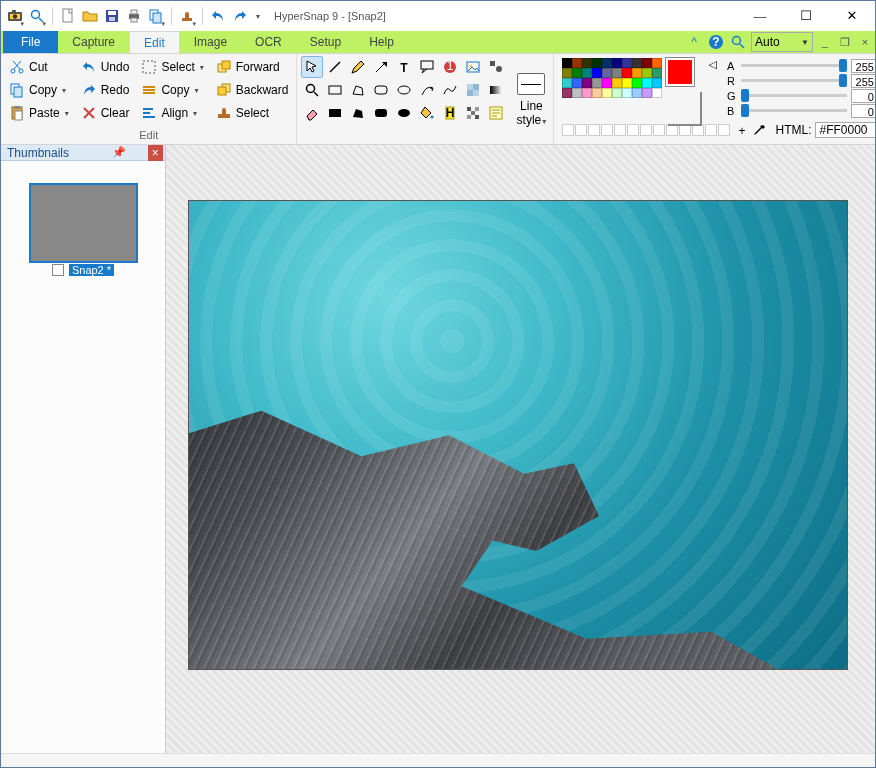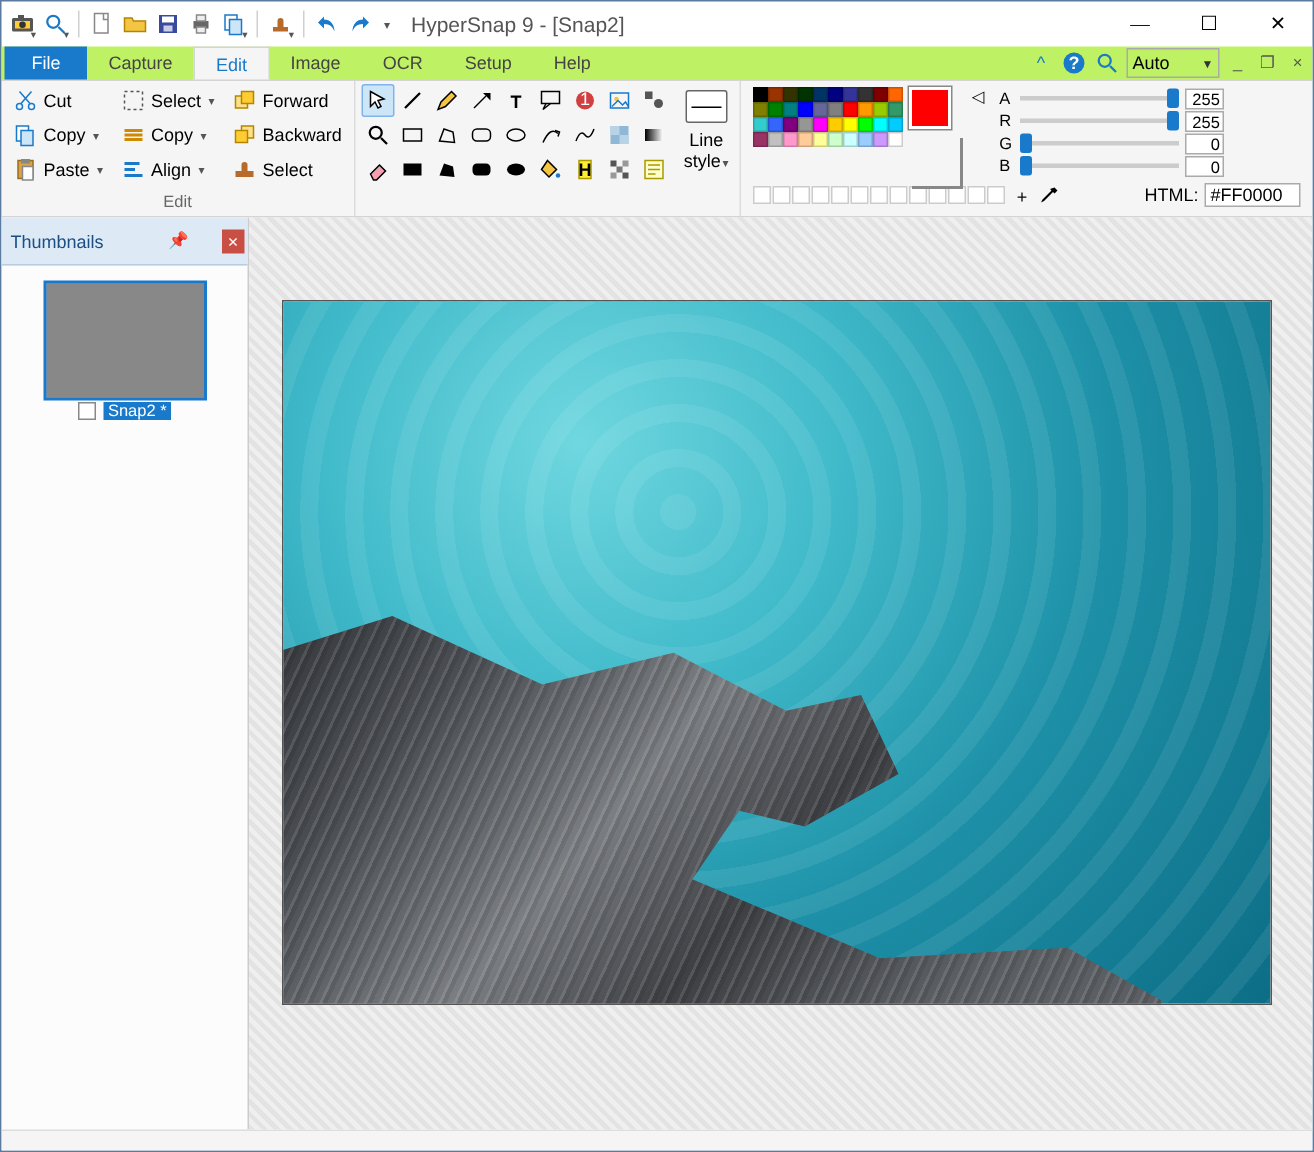--- a/index.html
+++ b/index.html
@@ -4,21 +4,21 @@
 <style>
 * { box-sizing: border-box; margin: 0; padding: 0; font-family: "Segoe UI", Tahoma, sans-serif; font-size: 12px; user-select: none; }
 html, body { width: 876px; height: 768px; overflow: hidden; }
 body { background: #fff; border: 1px solid #5a7aa0; display: flex; flex-direction: column; }
 
 
 .titlebar { height: 30px; display: flex; align-items: center; padding: 0 0 0 4px; }
 .titlebar .qat { display: flex; gap: 2px; align-items: center; }
 .titlebar .qat .btn { width: 20px; height: 20px; display: flex; align-items: center; justify-content: center; border-radius: 2px; position: relative; }
 .titlebar .qat .divider { width: 1px; height: 18px; background: #d0d0d0; margin: 0 3px; }
-.titlebar .title-text { margin-left: 10px; flex: 1; color: #555; font-size: 14px; }
+.titlebar .title-text { margin-left: 10px; flex: 1; color: #555; font-size: 11px; }
 .titlebar .winbtns { display: flex; }
 .titlebar .winbtns .wbtn { width: 46px; height: 30px; display: flex; align-items: center; justify-content: center; font-size: 13px; font-family: "Segoe UI Symbol"; }
 .dd-caret { position: absolute; bottom: -1px; right: 1px; font-size: 7px; color: #555; line-height: 1; }
 
 
 .menubar { height: 23px; display: flex; align-items: stretch; border-bottom: 1px solid #d4d4d4; background: #bef264; padding-left: 2px; }
 .menubar .tab { padding: 0 14px; display: flex; align-items: center; color: #444; }
 .menubar .tab.file { background: #1979ca; color: #fff; padding: 0 18px; }
 .menubar .tab.active { background: #f5f5f5; border: 1px solid #d4d4d4; border-bottom: none; color: #1979ca; }
 .menubar .spacer { flex: 1; }
@@ -37,21 +37,21 @@
 .rcol { display: flex; flex-direction: column; gap: 1px; }
 .ricon { width: 16px; height: 16px; display: flex; align-items: center; justify-content: center; flex-shrink: 0; }
 .caret6 { font-size: 8px; color: #555; margin-left: 1px; }
 
 
 .tool-grid { display: grid; grid-template-columns: repeat(9, 22px); grid-auto-rows: 22px; gap: 1px; }
 .tool-grid .tbtn { display: flex; align-items: center; justify-content: center; border: 1px solid transparent; border-radius: 2px; }
 .tool-grid .tbtn.selected { background: #cde6f7; border-color: #7eb4ea; }
 
 
-.linestyle { width: 36px; display: flex; flex-direction: column; align-items: center; justify-content: flex-start; padding: 4px 2px; border-radius: 2px; }
+.linestyle { width: 36px; display: flex; flex-direction: column; align-items: center; justify-content: center; padding: 4px 2px; border-radius: 2px; }
 .linestyle .sw { width: 28px; height: 22px; background: #fff; border: 1px solid #666; border-radius: 2px; position: relative; }
 .linestyle .sw::after { content: ""; position: absolute; left: 3px; right: 3px; top: 50%; height: 1px; background: #000; }
 
 
 .color-area { display: flex; padding: 2px 4px; gap: 4px; }
 .palette { display: grid; grid-template-columns: repeat(10, 10px); grid-auto-rows: 10px; gap: 0; }
 .palette .sw { border: 1px solid rgba(0,0,0,.2); }
 .bigcolor { position: relative; }
 .bigcolor .curr { width: 28px; height: 28px; border: 2px solid #fff; outline: 1px solid #888; }
 .bigcolor .bracket { position: absolute; width: 34px; height: 34px; border: 2px solid #888; border-top: none; border-left: none; right: -8px; bottom: -8px; }
@@ -66,25 +66,25 @@
 .hrow .hin { border: 1px solid #aaa; background: #fff; width: 64px; height: 16px; padding: 0 3px; line-height: 14px; }
 
 .extra-swatches { display: grid; grid-template-columns: repeat(13, 12px); grid-auto-rows: 12px; gap: 1px; margin-top: 4px; }
 .extra-swatches .esw { border: 1px solid #ccc; background: #fff; }
 .color-tools { display: flex; gap: 6px; align-items: center; margin-top: 3px; font-size: 12px; }
 
 
 .appbody { flex: 1; display: flex; min-height: 0; }
 
 .thumbs { width: 165px; border-right: 1px solid #ccc; display: flex; flex-direction: column; background: #fcfcfc; }
-.thumbs .hdr { background: #ddeaf6; height: 32px; display: flex; align-items: center; padding: 0 2px 0 6px; color: #1a4e84; font-size: 11px; border-bottom: 1px solid #b9cde2; gap: 21px; }
+.thumbs .hdr { background: #ddeaf6; height: 16px; display: flex; align-items: center; padding: 0 2px 0 6px; color: #1a4e84; font-size: 11px; border-bottom: 1px solid #b9cde2; gap: 21px; }
 .thumbs .hdr .sp { flex: 1; }
 .thumbs .hdr .pin { width: 16px; height: 16px; display:flex; align-items:center; justify-content:center; font-size: 11px; }
 .thumbs .hdr .xbtn { width: 16px; height: 16px; display:flex; align-items:center; justify-content:center; color: #fff; font-size: 12px; background: #c94f44; }
-.thumbs .list { flex: 1; overflow: auto; padding: 12px; display: flex; flex-direction: column; gap: 10px; align-items: center; }
+.thumbs .list { flex: 1; overflow: auto; padding: 24px; display: flex; flex-direction: column; gap: 10px; align-items: center; }
 .thumbitem { width: 110px; display: flex; flex-direction: column; align-items: center; gap: 3px; }
 .thumbitem .img { width: 105px; height: 76px; border: 1px solid #888; background: #888; position: relative; overflow: hidden; }
 .thumbitem.selected .img { outline: 2px solid #1979ca; }
 .thumbitem .caprow { display: flex; align-items: center; gap: 5px; }
 .thumbitem .caprow .cb { width: 12px; height: 12px; border: 1px solid #888; background: #fff; }
 .thumbitem .caprow .nm { font-size: 11px; padding: 0 3px; }
 .thumbitem.selected .caprow .nm { background: #1979ca; color: #fff; }
 
 .canvas-wrap { flex: 1; position: relative; background: #eee;
   background-image: repeating-linear-gradient(45deg, #e3e3e3 0 3px, #efefef 3px 6px);
@@ -261,20 +261,46 @@
         <div class="rbtn">
             <span class="ricon">
               <svg viewBox="0 0 16 16">
                 <rect x="3" y="2" width="10" height="12" fill="#d9a441" stroke="#9c6b1c"></rect>
                 <rect x="5" y="1" width="6" height="3" fill="#888"></rect>
                 <rect x="6" y="6" width="7" height="9" fill="#fff" stroke="#888"></rect>
               </svg>
             </span>
             <span>Paste</span>
             <span class="caret6">▾</span>
+          </div>
+      </div>
+      <div class="rcol" style="margin-left:4px">
+        <div class="rbtn">
+            <span class="ricon">
+              <svg viewBox="0 0 16 16">
+                <path d="M6 3L2 7l4 4V8c4 0 6 2 7 5-0-5-3-8-7-8V3z" fill="#1979ca"></path>
+              </svg>
+            </span>
+            <span>Undo</span>
+          </div>
+        <div class="rbtn">
+            <span class="ricon">
+              <svg viewBox="0 0 16 16">
+                <path d="M10 3l4 4-4 4V8c-4 0-6 2-7 5 0-5 3-8 7-8V3z" fill="#1979ca"></path>
+              </svg>
+            </span>
+            <span>Redo</span>
+          </div>
+        <div class="rbtn">
+            <span class="ricon">
+              <svg viewBox="0 0 16 16">
+                <path d="M3 3l10 10M13 3L3 13" stroke="#d04040" stroke-width="2"></path>
+              </svg>
+            </span>
+            <span>Clear</span>
           </div>
       </div>
       <div class="rcol" style="margin-left:4px">
         <div class="rbtn">
             <span class="ricon">
               <svg viewBox="0 0 16 16">
                 <rect x="2" y="2" width="12" height="12" fill="none" stroke="#555" stroke-dasharray="2 2"></rect>
               </svg>
             </span>
             <span>Select</span>

